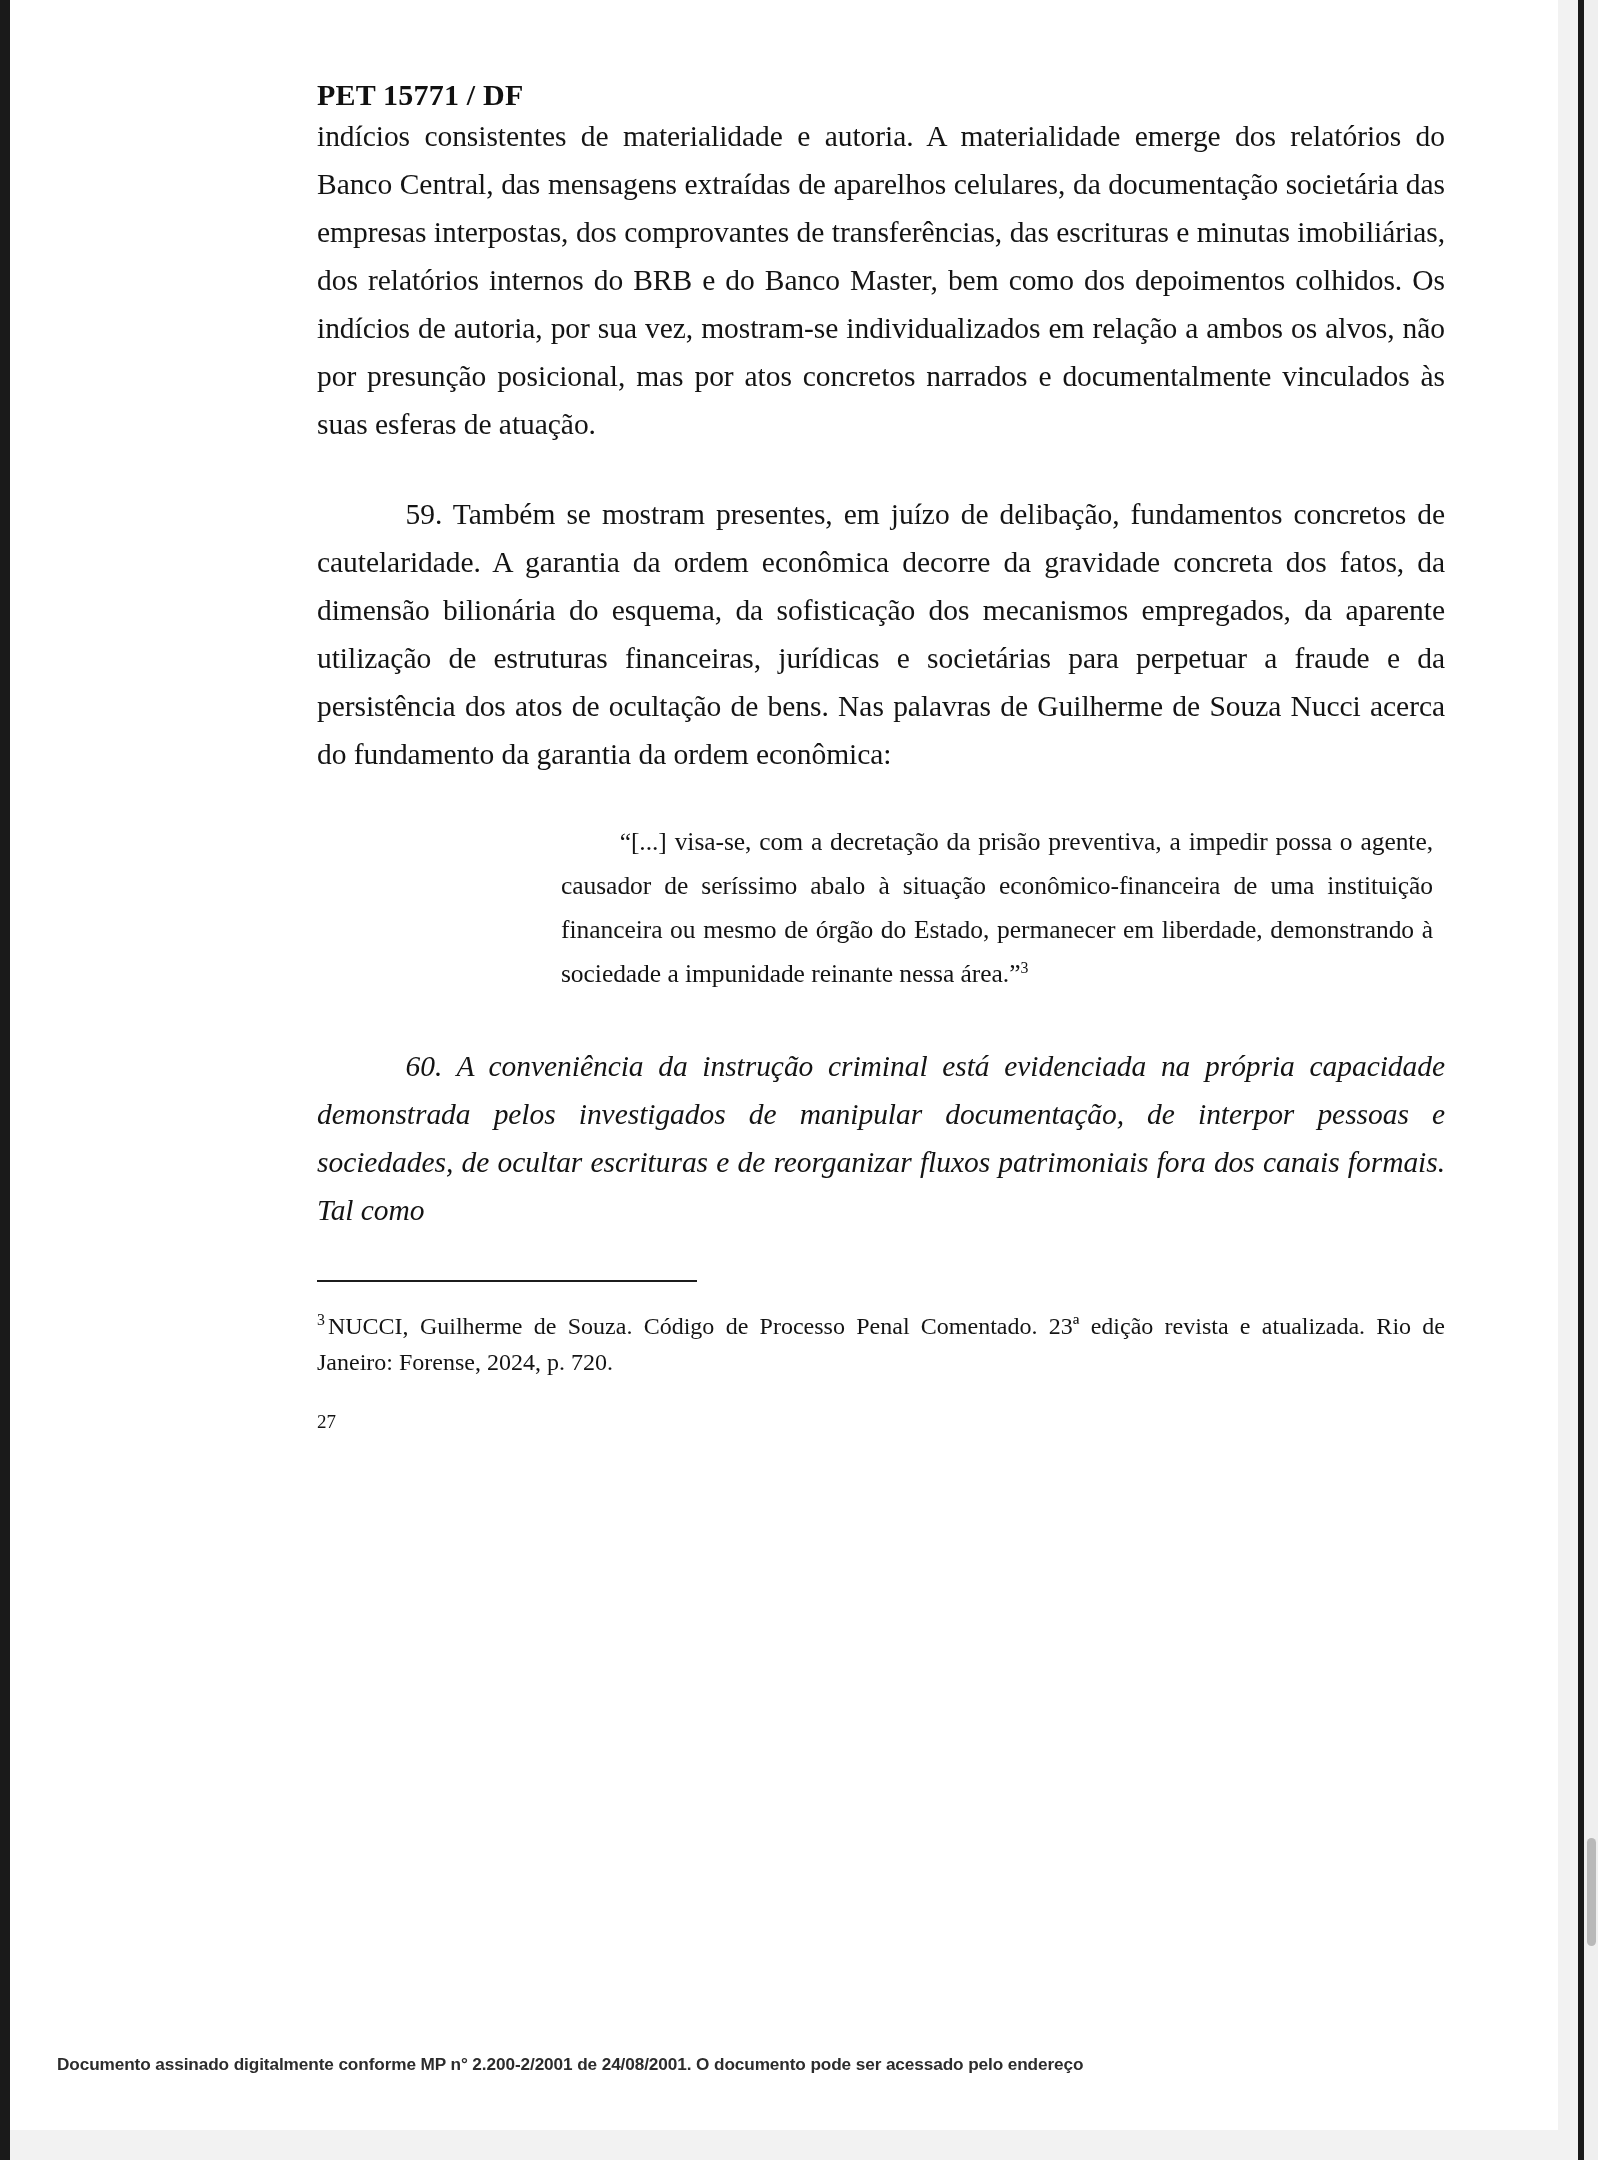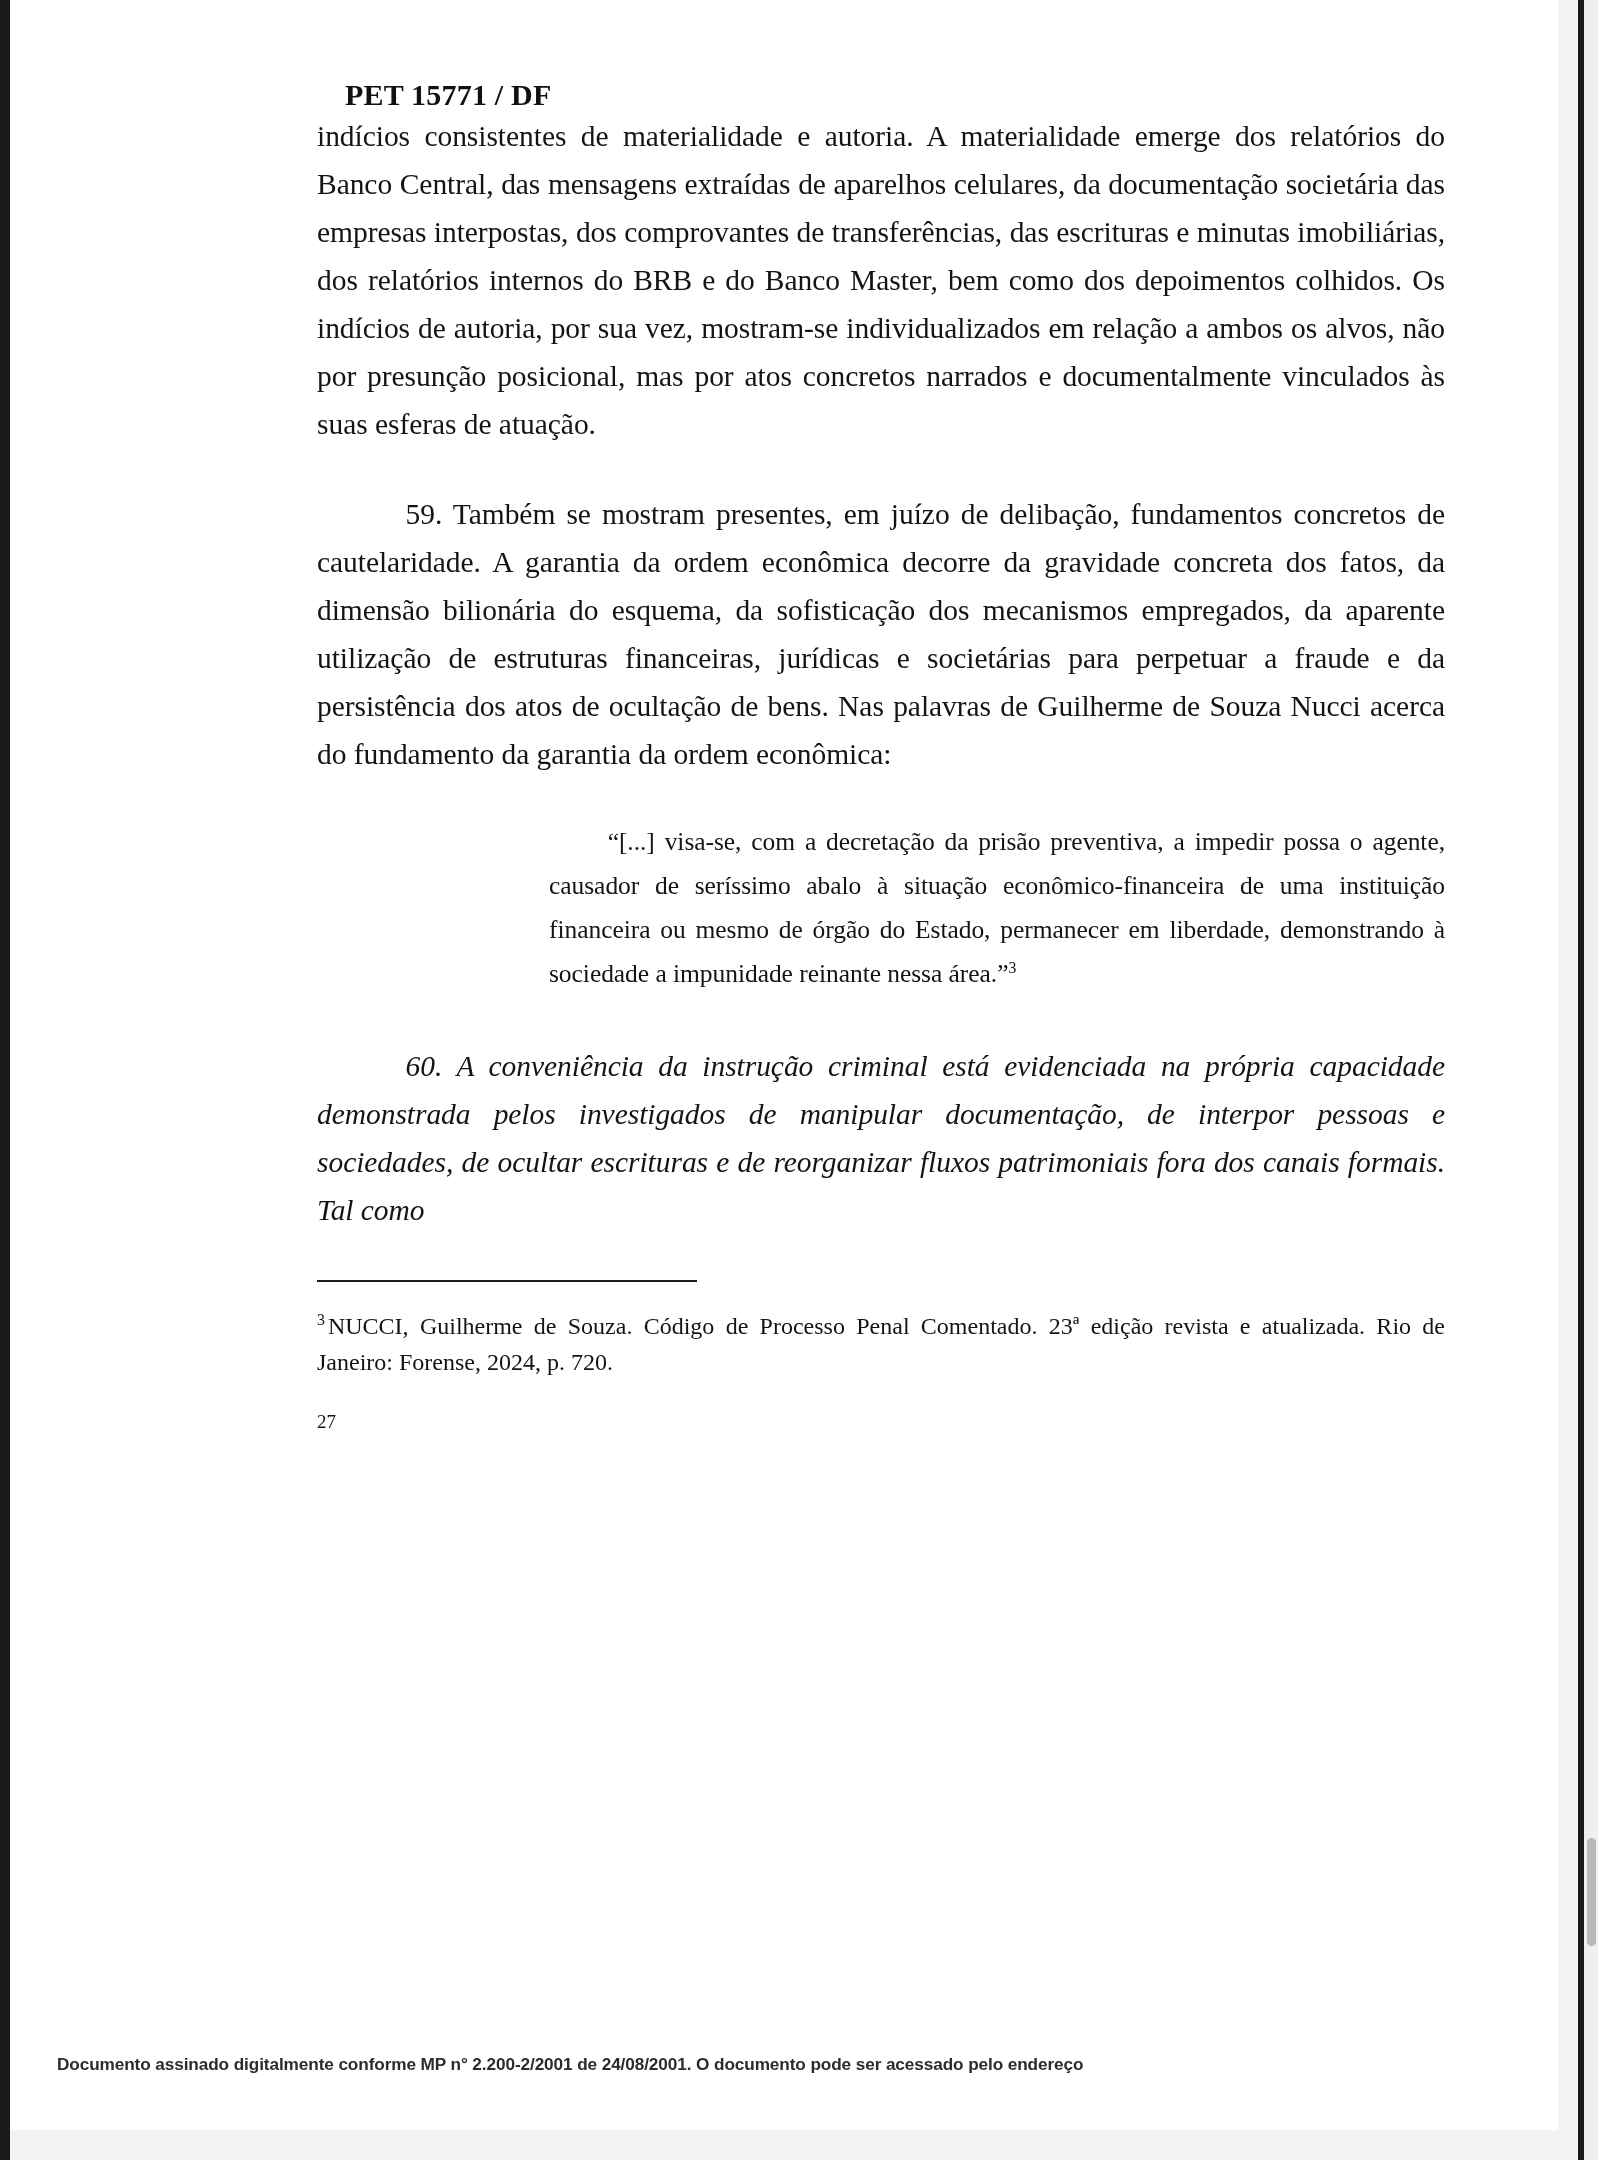--- a/index.html
+++ b/index.html
@@ -73,21 +73,20 @@
   }
 
   .doc-header {
     margin-top: 78px;
     font-size: 30px;
     font-variant: small-caps;
     letter-spacing: 0.2px;
     color: #111;
     font-family: "Liberation Serif", "DejaVu Serif", serif;
     font-weight: 600;
-    margin-left: 28px;
   }
 
   .body-text {
     font-size: 29.5px;
     line-height: 1.63;
     text-align: justify;
     color: #141414;
     letter-spacing: -0.05px;
     -webkit-hyphens: none;
     hyphens: none;
@@ -111,21 +110,21 @@
     margin: 1.65em 0 0 0;
     padding: 0;
     width: 100%;
     box-sizing: border-box;
     font-size: 25.5px;
     line-height: 1.72;
     text-align: justify;
     color: #141414;
   }
   blockquote.quote > p {
-    margin: 0;
+    margin: 12px;
     padding-left: 232px;
     text-indent: 2.3em;
   }
   sup.fn-ref {
     font-size: 0.62em;
     vertical-align: super;
     line-height: 0;
   }
 
   

